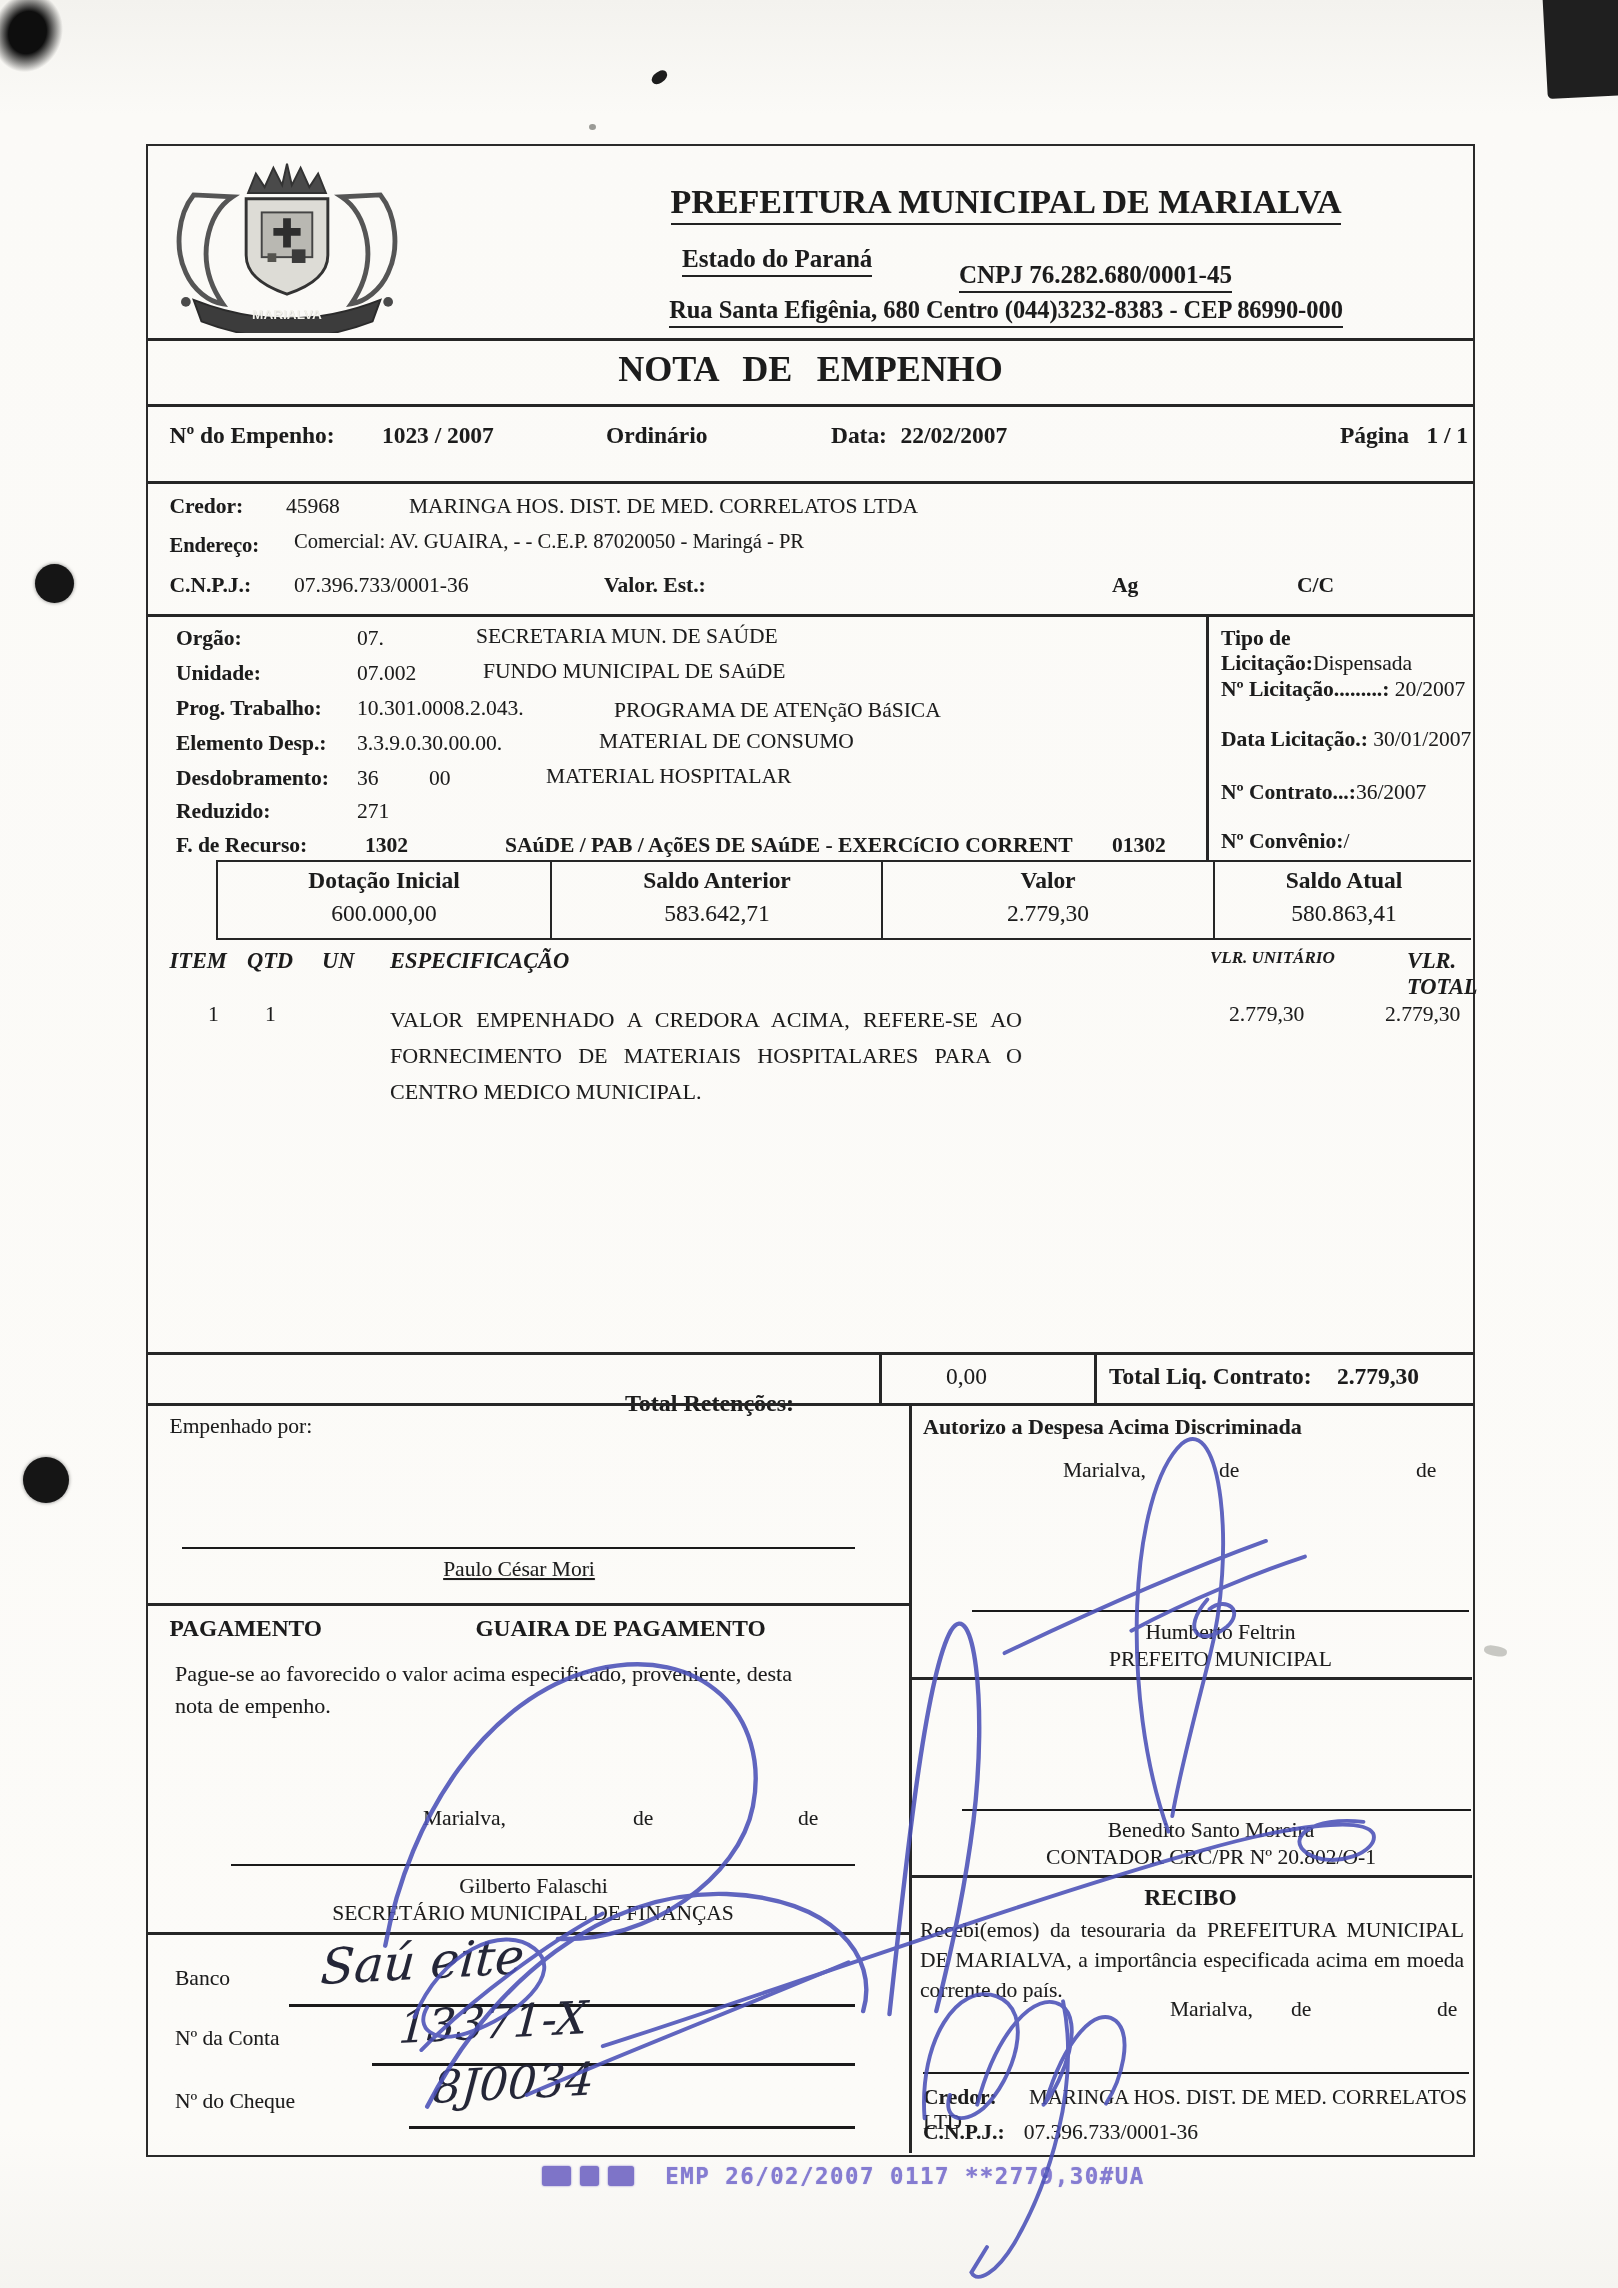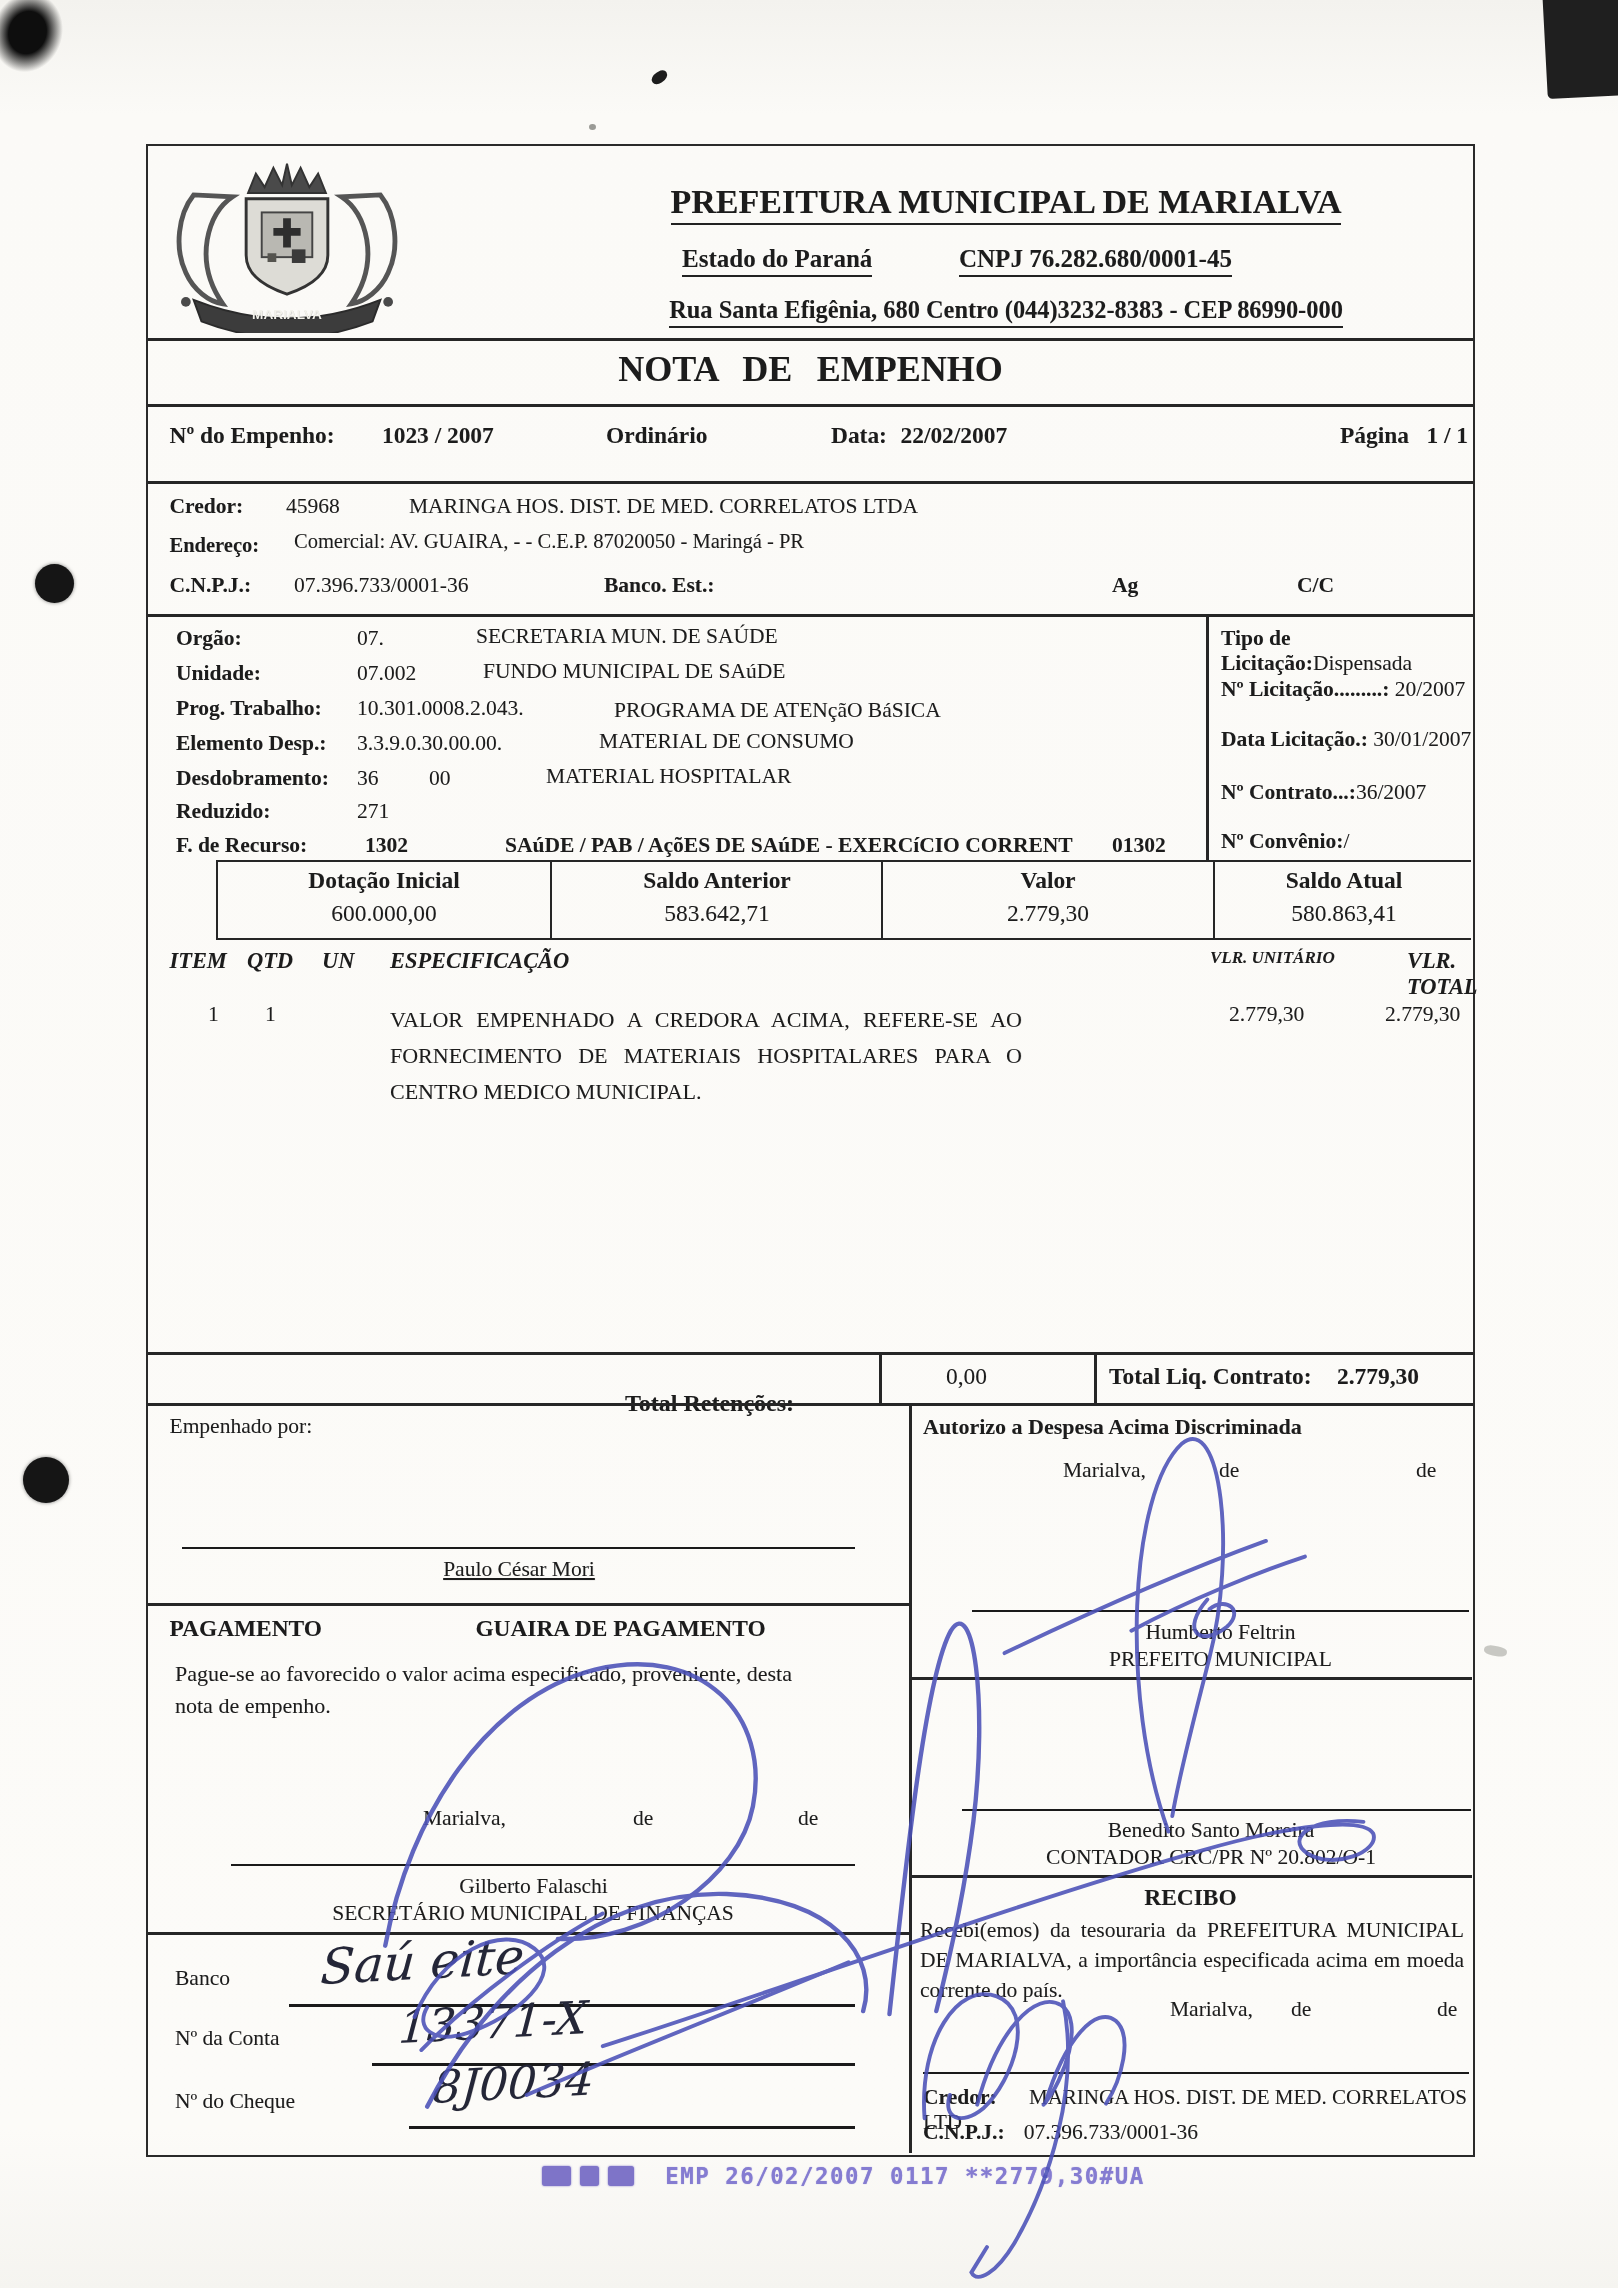--- a/index.html
+++ b/index.html
@@ -66,21 +66,21 @@
       <circle cx="22" cy="150" r="5" fill="#4a4a4a"></circle>
         <circle cx="230" cy="150" r="5" fill="#4a4a4a"></circle>
     </svg>
 
     <div class="abs ctr" style="left:390px;top:37px;width:936px;">
       <span class="u3 b" style="font-size:34px;">PREFEITURA MUNICIPAL DE MARIALVA</span>
     </div>
     <div class="abs" style="left:534px;top:99px;">
       <span class="u3 b" style="font-size:25px;">Estado do Paraná</span>
     </div>
-    <div class="abs" style="left:811px;top:99px;">
+    <div class="abs" style="left:811px;top:115px;">
       <span class="u3 b" style="font-size:25px;">CNPJ 76.282.680/0001-45</span>
     </div>
     <div class="abs ctr" style="left:390px;top:150px;width:936px;">
       <span class="u3 b" style="font-size:24.4px;">Rua Santa Efigênia, 680    Centro   (044)3232-8383  -  CEP 86990-000</span>
     </div>
 
     <div class="hline" style="left:0;top:192px;width:100%;"></div>
     <div class="abs ctr b" style="left:0;top:202px;width:100%;font-size:36px;word-spacing:15.6px;">NOTA DE EMPENHO</div>
     <div class="hline" style="left:0;top:258px;width:100%;"></div>
 
@@ -97,21 +97,21 @@
     </div>
     <div class="hline" style="left:0;top:335px;width:100%;"></div>
 
     <div class="abs b" style="left:21.5px;top:348px;">Credor:</div>
     <div class="abs" style="left:138px;top:348px;">45968</div>
     <div class="abs" style="left:261px;top:348px;">MARINGA HOS. DIST. DE MED. CORRELATOS LTDA</div>
     <div class="abs b" style="left:21.5px;top:388px;font-size:20.5px;">Endereço:</div>
     <div class="abs" style="left:146px;top:384px;font-size:20.5px;">Comercial: AV. GUAIRA, -  -  C.E.P. 87020050  -  Maringá  -  PR</div>
     <div class="abs b" style="left:21.5px;top:427px;">C.N.P.J.:</div>
     <div class="abs" style="left:146px;top:427px;">07.396.733/0001-36</div>
-    <div class="abs b" style="left:456px;top:427px;">Banco. Est.:</div>
+    <div class="abs b" style="left:456px;top:427px;">Valor. Est.:</div>
     <div class="abs b" style="left:964px;top:427px;">Ag</div>
     <div class="abs b" style="left:1149px;top:427px;">C/C</div>
     <div class="hline" style="left:0;top:468px;width:100%;"></div>
 
     <div class="abs b rgt" style="left:0;top:480px;width:200px;">Orgão:</div>
     <div class="abs" style="left:209px;top:480px;">07.</div>
     <div class="abs" style="left:328px;top:478px;">SECRETARIA MUN. DE SAÚDE</div>
 
     <div class="abs b rgt" style="left:0;top:515px;width:200px;">Unidade:</div>
     <div class="abs" style="left:209px;top:515px;">07.002</div>

